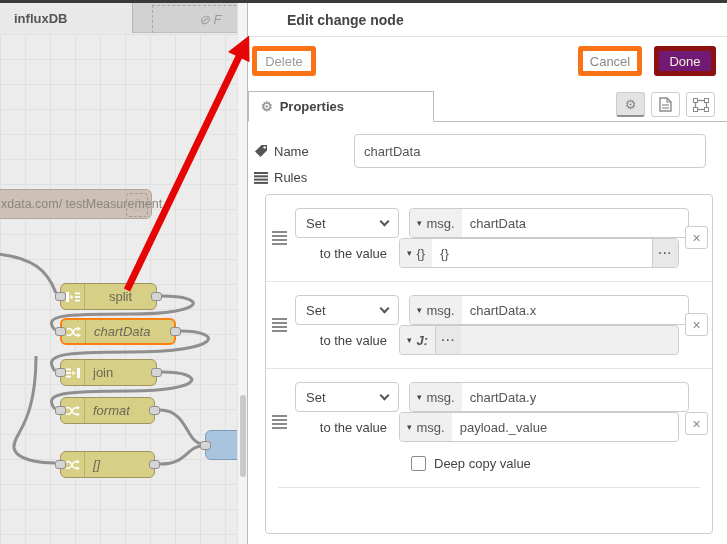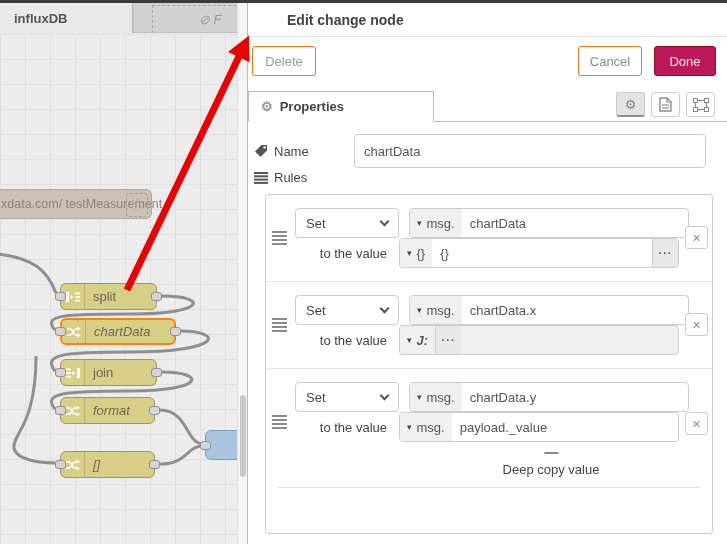--- a/index.html
+++ b/index.html
@@ -30,21 +30,21 @@
   
   .node { position:absolute; height:27px; border:1px solid #a29460; border-radius:6px;
     background:#d7cf85; display:flex; align-items:center; color:#6d6758; }
   .node .nicon { width:24px; height:100%; display:flex; align-items:center; justify-content:center;
     border-right:1px solid rgba(0,0,0,0.15); }
   .node .nlabel { padding-left:8px; white-space:nowrap; }
   .node.selected { border:2px solid #ff7f0e; }
   .italic { font-style:italic; }
   .port { position:absolute; width:11px; height:9px; background:#d5d5d5; border:1px solid #8f8f8f; border-radius:3px; }
 
-  .node-split    { left:60px; top:249px; width:97px; }
+  .node-split    { left:60px; top:249px; width:97px;gap:16px; }
   .node-chart    { left:60px; top:284px; width:116px; }
   .node-join     { left:60px; top:325px; width:97px; }
   .node-format   { left:60px; top:363px; width:95px; }
   .node-array    { left:60px; top:417px; width:95px; }
   .node-blue     { left:205px; top:396px; width:40px; height:30px; background:#a9c4de;
                    border:1px solid #7e9cb8; border-radius:6px; position:absolute; }
 
   .node-influx { position:absolute; left:-14px; top:155px; width:166px; height:30px;
     background:#cdc0b6; border:1px solid #b3a69c; border-radius:6px;
     display:flex; align-items:center; color:#8d857c; }
@@ -62,26 +62,26 @@
   .scroll-thumb { position:absolute; left:2px; top:392px; width:6px; height:82px; background:#c9c9c9; border-radius:3px; }
 
   
   .panel { position:absolute; left:247px; top:3px; width:480px; height:541px; background:#fff;
     border-left:1px solid #bbb; z-index:20; }
   .panel-header { height:34px; display:flex; align-items:center; padding-left:6px;
     border-bottom:1px solid #e4e4e4; }
   .panel-title { font-size:14px; font-weight:bold; color:#444;margin-left:33px; }
 
   .btn-row { position:relative; height:48px; }
-  .btn { position:absolute; top:9px; height:30px; border:1px solid #f97316; border-radius:3px;
+  .btn { position:absolute; top:9px; height:30px; border:5px solid #f97316; border-radius:3px;
     background:#fff; color:#999; display:flex; align-items:center; justify-content:center;
     font-size:13px; cursor:pointer; }
   .btn-delete { left:4px; width:64px; }
   .btn-cancel { left:330px; width:64px; color:#888; }
-  .btn-done   { left:406px; width:62px; background:#be185d; border-color:#8C1111; color:#f5eeda; }
+  .btn-done   { left:406px; width:62px; background:#701a75; border-color:#8C1111; color:#f5eeda; }
 
   .tabrow { position:relative; height:31px; border-bottom:1px solid #bbb; margin-top:6px; }
   .tab-props { position:absolute; left:0; bottom:-1px; width:186px; height:31px; background:#fff;
     border:1px solid #bbb; border-bottom:1px solid #fff; display:flex; align-items:center;
     padding-left:12px; font-weight:bold; color:#444; }
   .tab-props .gear-glyph { color:#999; margin-right:7px; font-size:13px; }
   .mini-btns { position:absolute; right:12px; bottom:4px; display:flex; gap:6px; }
   .mini-btn { width:29px; height:25px; border:1px solid #ccc; border-radius:3px; background:#fff;
     display:flex; align-items:center; justify-content:center; color:#888; }
   .mini-btn.active { background:#e3e3e3; border-bottom:2px solid #8f8f8f; }
@@ -123,21 +123,21 @@
     display:flex; align-items:center; justify-content:center; color:#555; font-weight:bold;
     letter-spacing:1px; font-size:11px; cursor:pointer; }
 
   .to-value-label { width:104px; text-align:right; padding-right:12px; color:#444; flex:none; }
 
   .rule-x { position:absolute; right:4px; top:50%; margin-top:-12px; width:23px; height:23px;
     border:1px solid #ccc; border-radius:3px; background:#fff; color:#888;
     display:flex; align-items:center; justify-content:center; font-size:14px; cursor:pointer; }
   .rule3 .rule-x { top:43px; margin-top:0; }
 
-  .checkbox-row { display:flex; align-items:center; gap:8px; margin:10px 0 0 116px; height:22px;flex-direction:column; }
+  .checkbox-row { display:flex; align-items:center; gap:8px; margin:10px 0 0 116px; height:22px; }
   .checkbox { width:15px; height:15px; border:1px solid #8a8a8a; border-radius:2px; background:#fff; cursor:pointer; }
   .checkbox-label { color:#444; }
   .rules-spacer { border-top:1px solid #e3e3e3; margin:0 12px; }
 </style>
 </head>
 <body>
 
 <div class="top-edge"></div>
 
 <div class="workspace">

